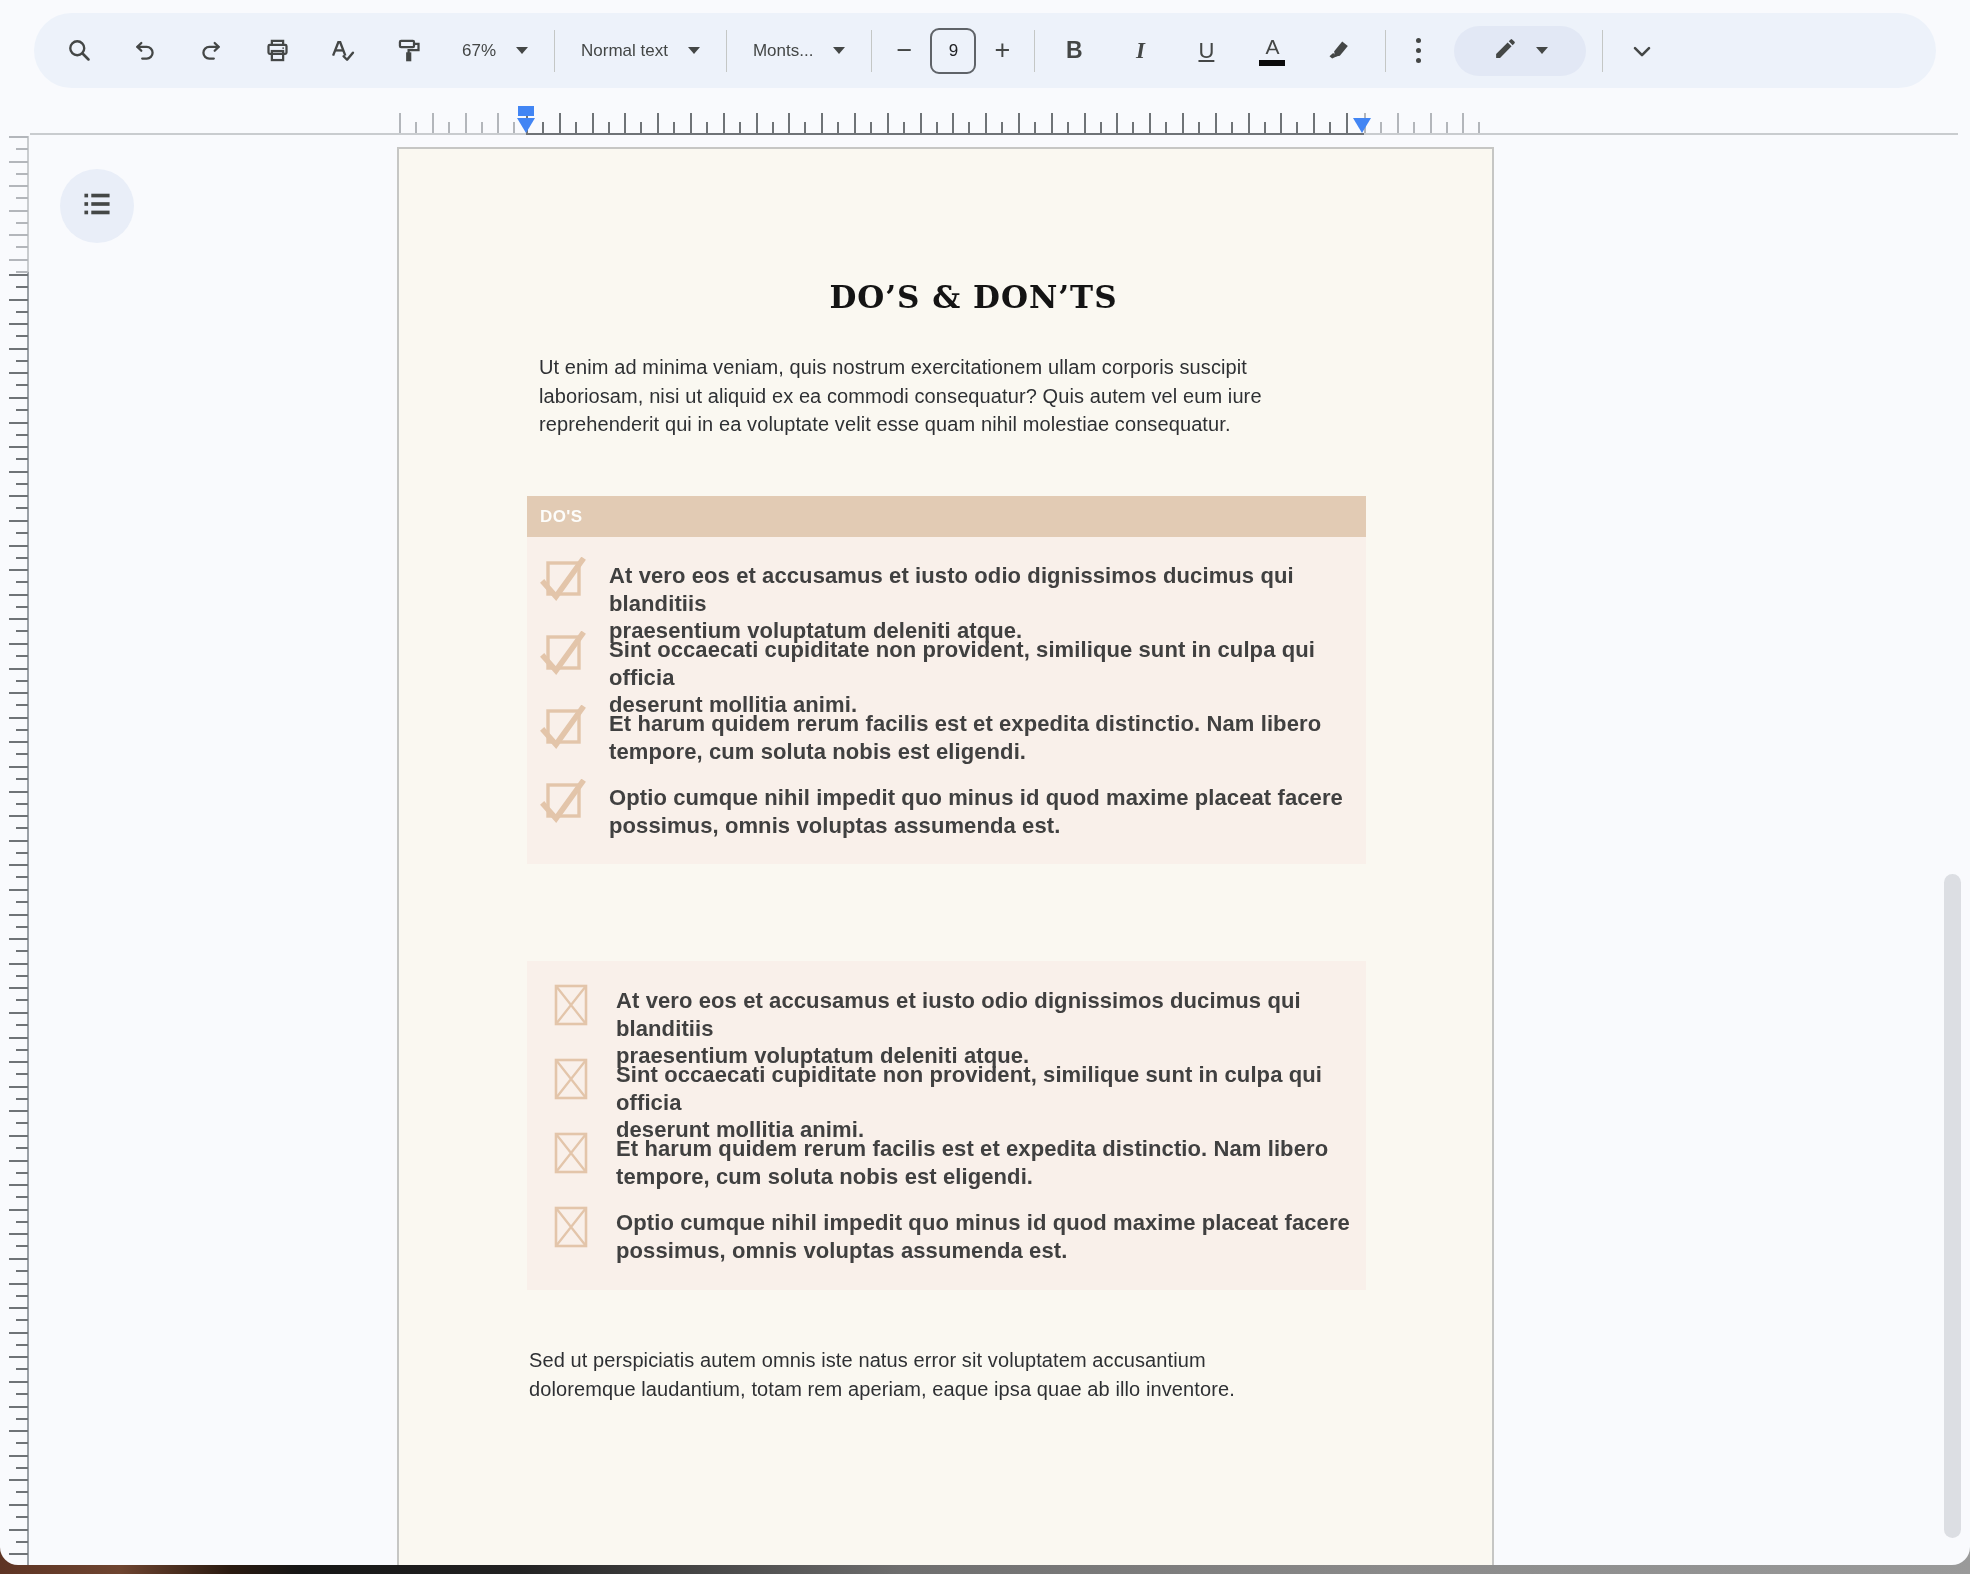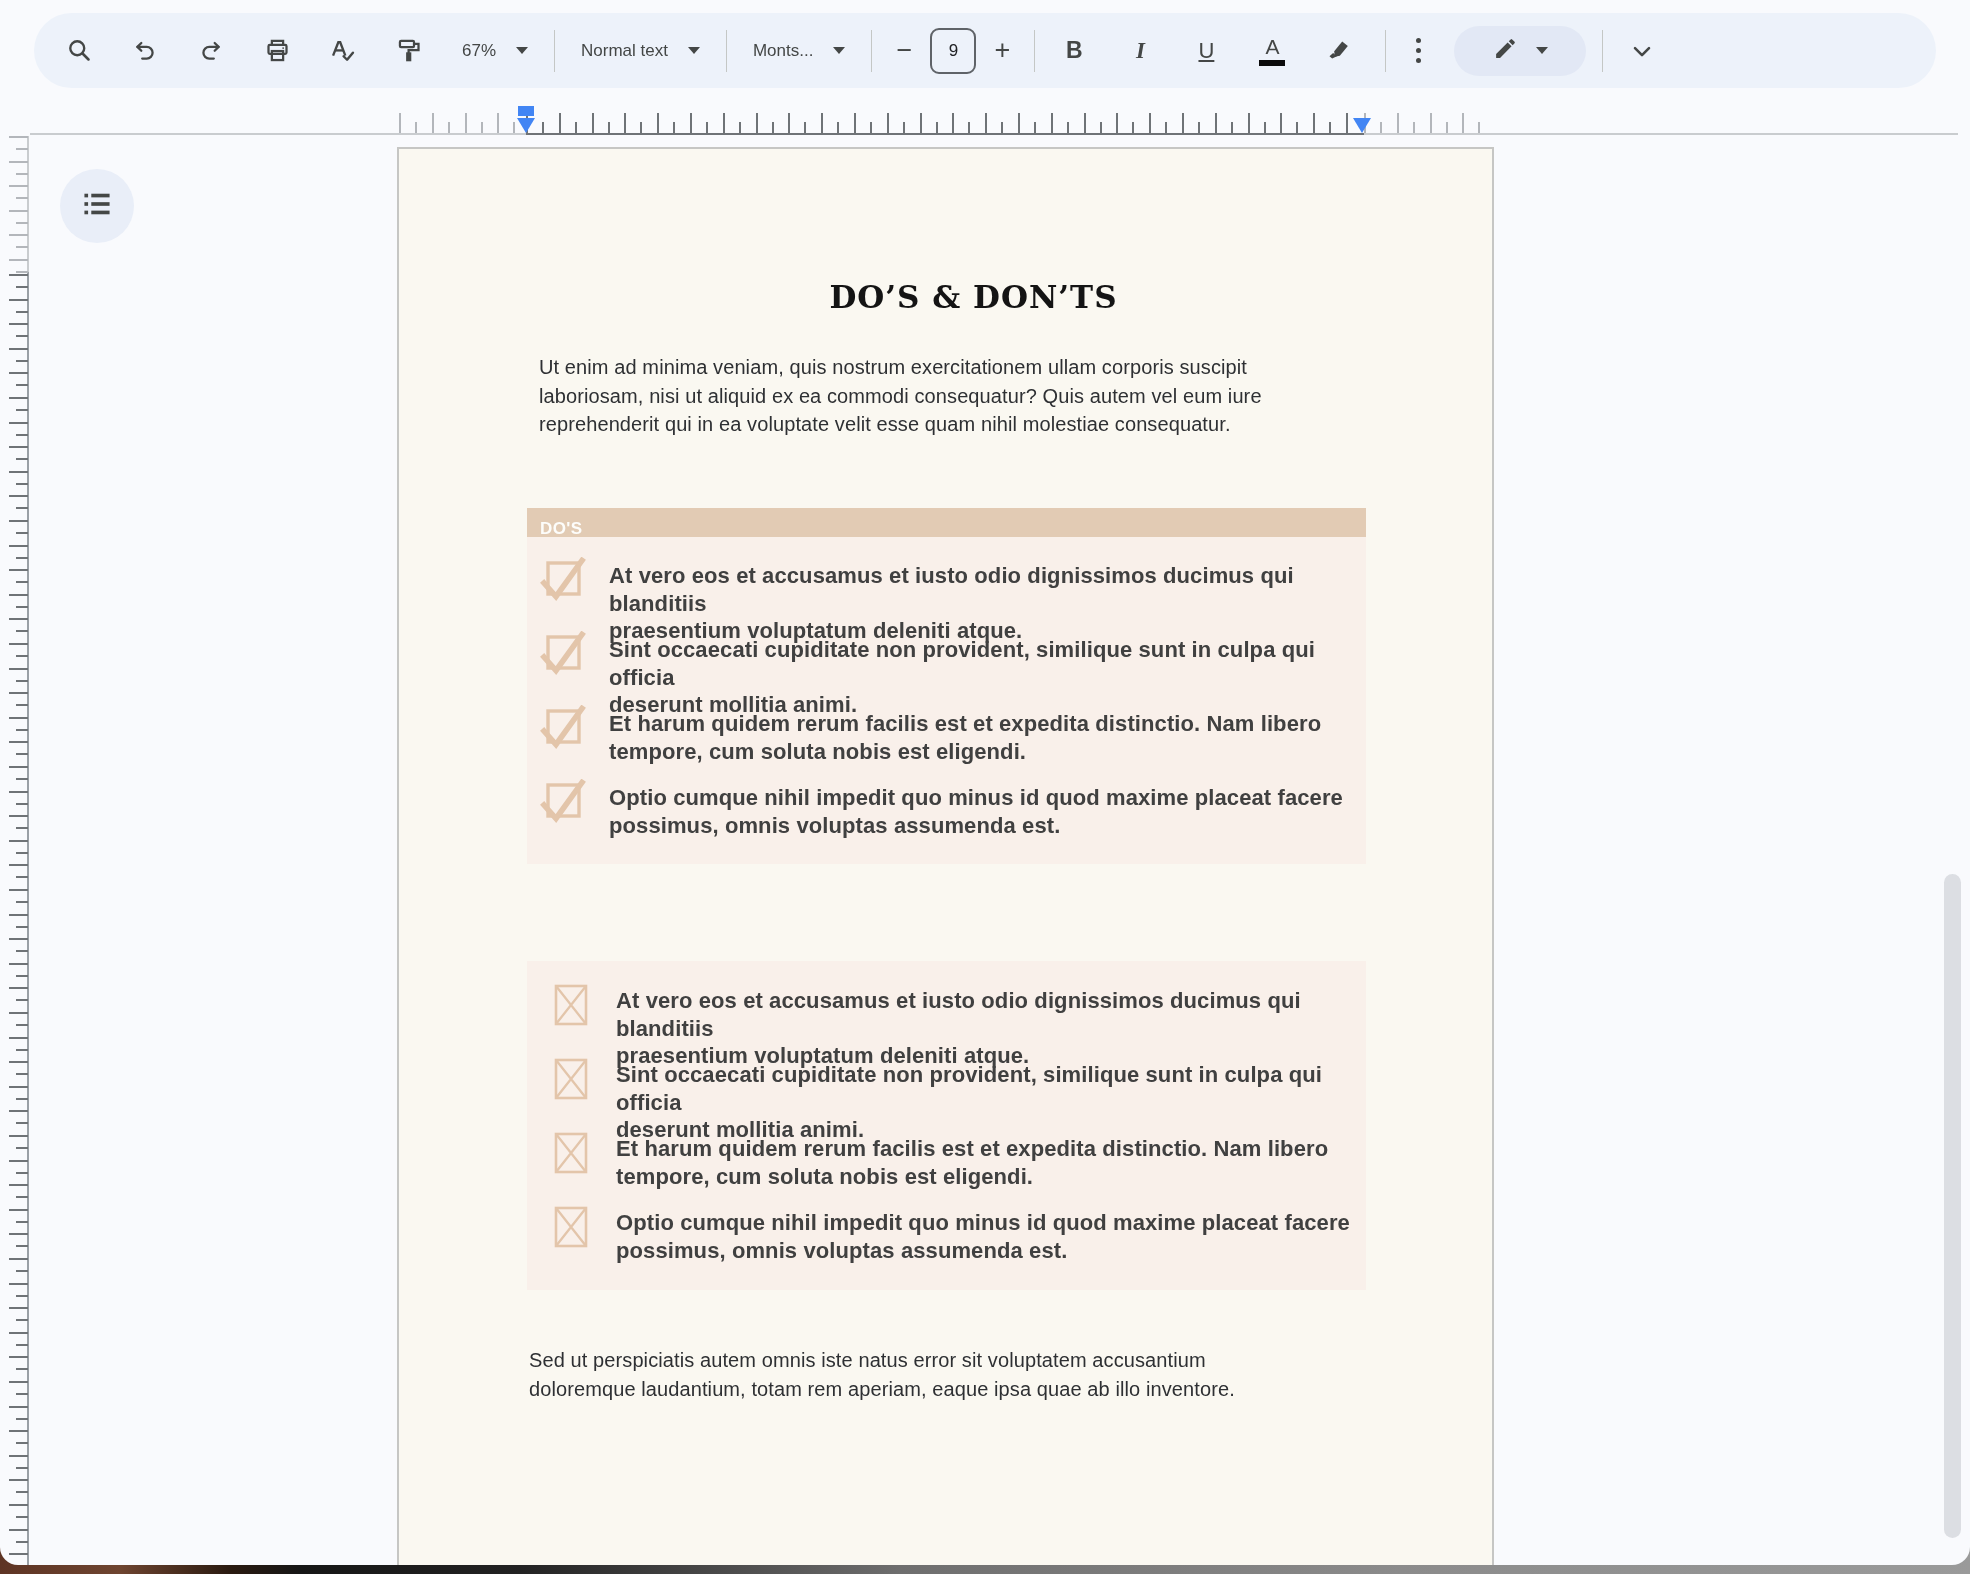--- a/index.html
+++ b/index.html
@@ -89,21 +89,21 @@
   }
   .intro { left:140px; top:204px; width:830px; }
   .outro { left:130px; top:1197px; width:830px; }
 
   .sec-header {
     position:absolute; left:128px; width:839px; height:41px; background:#e2cbb4;
     color:#fdfdfb; font-size:17px; font-weight:600; letter-spacing:0.4px;
     display:flex; align-items:center; padding-left:13px;
   }
   .sec-body { position:absolute; left:128px; width:839px; background:#f9f0ea; }
-  .hdr-dos  { top:359px; }
+  .hdr-dos  { top:347px; }
   .body-dos { top:388px; height:327px; }
   .hdr-donts  { top:771px; }
   .body-donts { top:812px; height:329px; }
 
   .citem { position:absolute; font-size:22px; line-height:27.5px; color:#404040; font-weight:700; white-space:pre-line; width:745px; letter-spacing:0.1px; }
   .cbox { position:absolute; }
 
   
   .scroll-thumb {
     position:absolute; left:1944px; top:874px; width:17px; height:664px;

